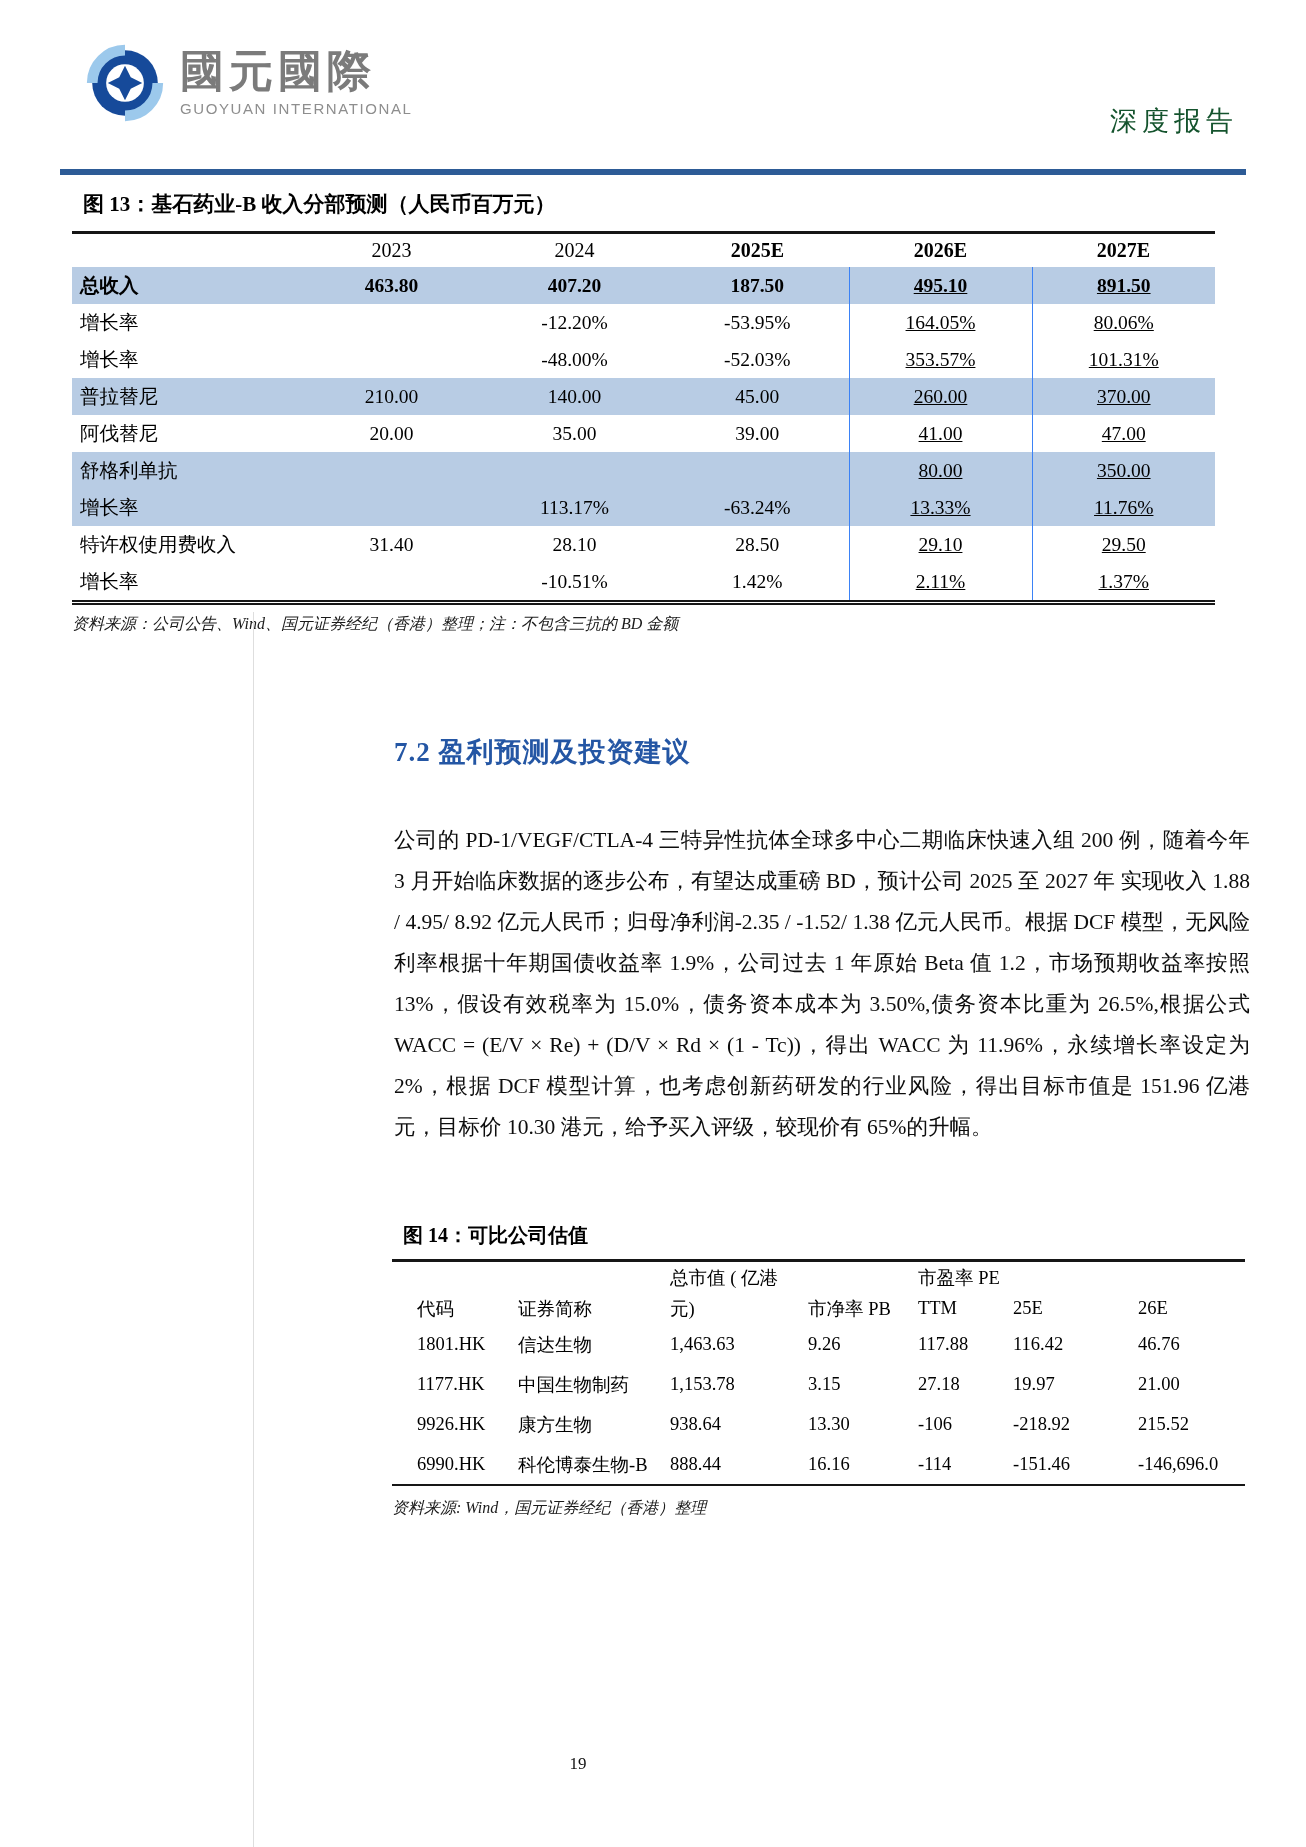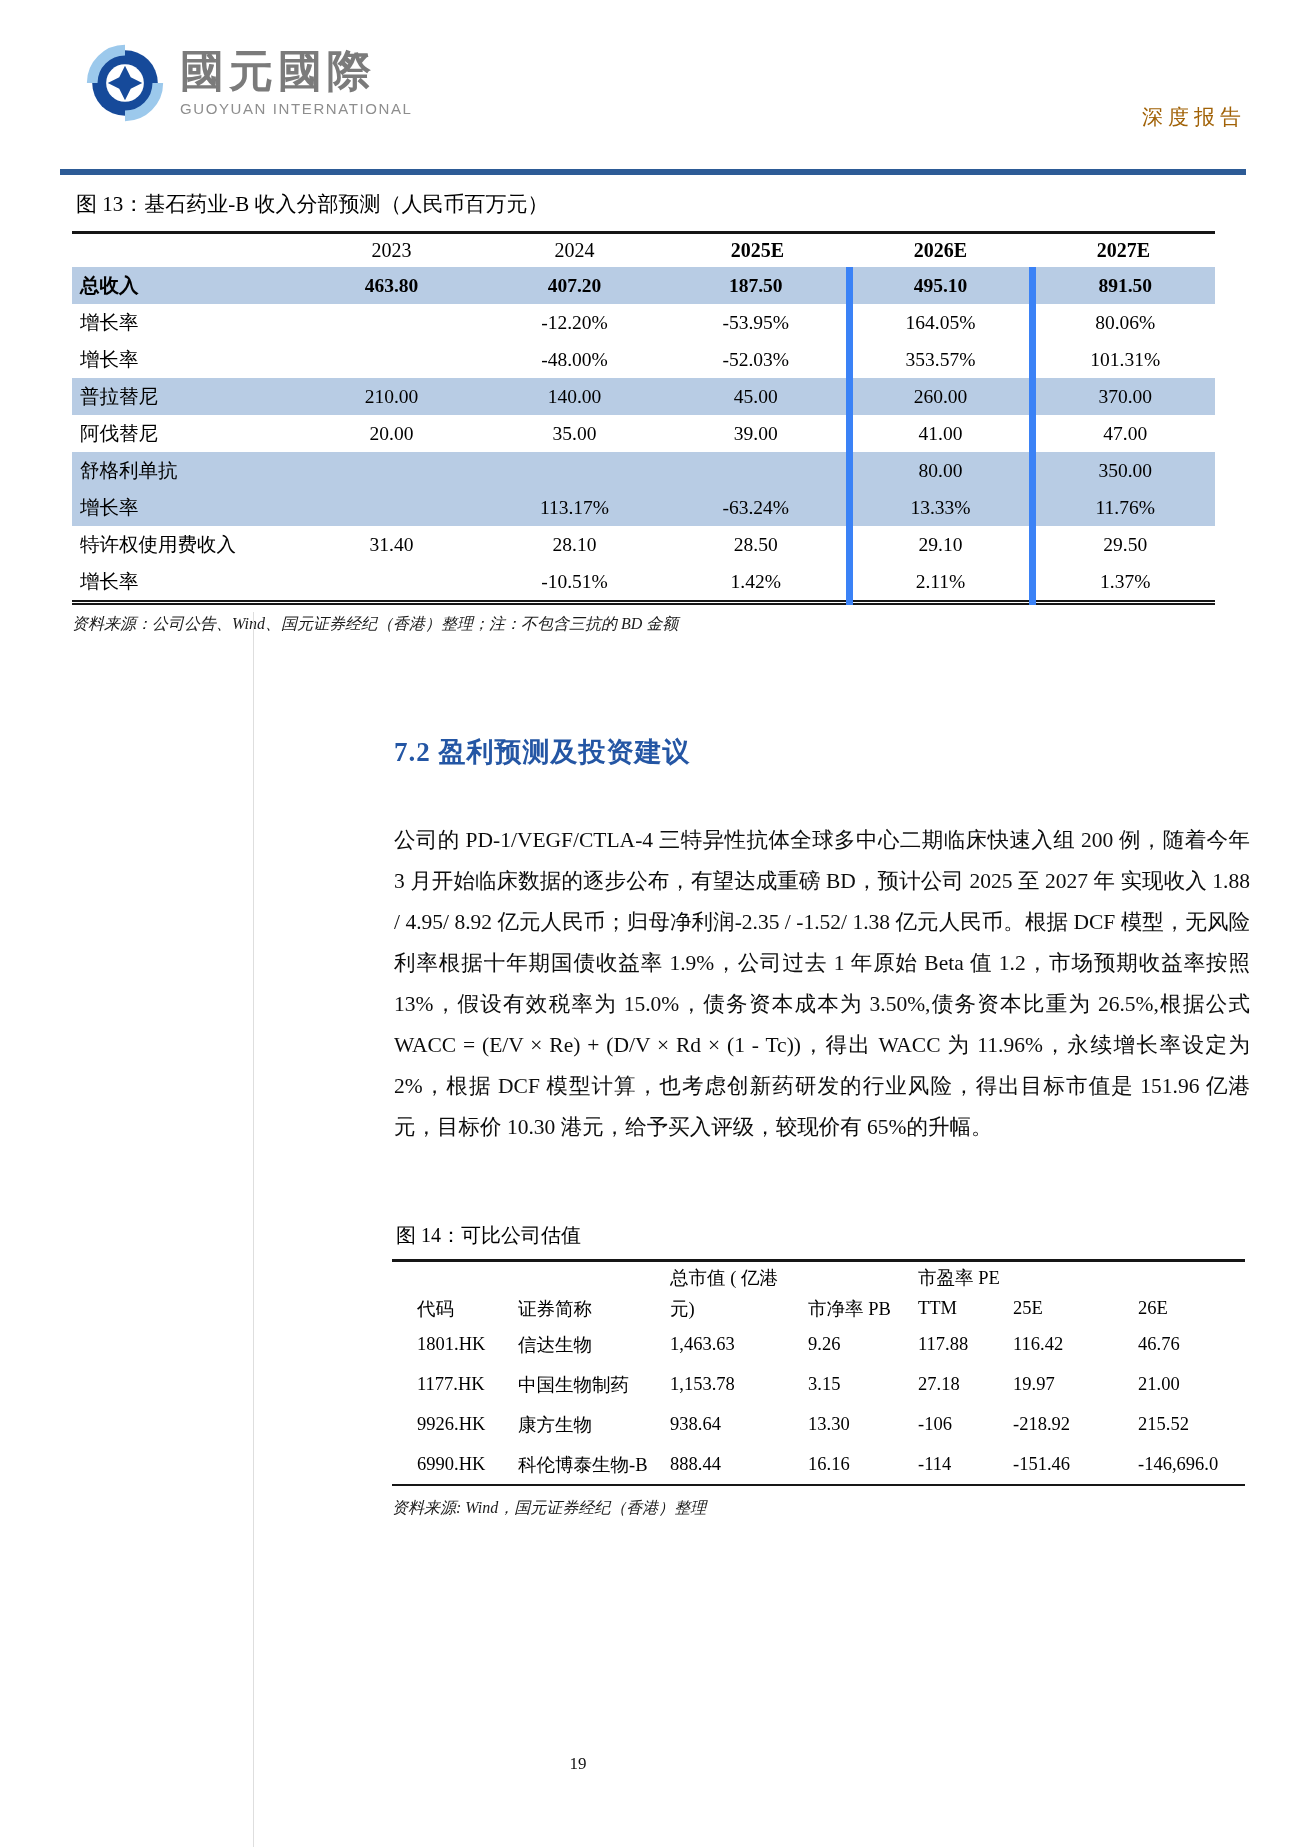--- a/index.html
+++ b/index.html
@@ -7,35 +7,35 @@
     position:relative; width:1306px; height:1847px; background:#fff;
     font-family:"Liberation Serif","DejaVu Serif",serif; color:#000; overflow:hidden;
   }
 
   
   .hdr-logo { position:absolute; left:84px; top:42px; display:flex; align-items:center; gap:14px; }
   .brand-cn { font-family:"Liberation Sans","DejaVu Sans",sans-serif; font-size:44px; font-weight:700;
               color:var(--brand-gray,#7b7b7b); letter-spacing:5px; line-height:1; }
   .brand-en { font-family:"Liberation Sans","DejaVu Sans",sans-serif; font-size:15px;
               color:#8e8e8e; letter-spacing:1.6px; margin-top:7px; }
-  .report-type { position:absolute; right:60px; top:103px; font-size:21px; letter-spacing:5px; color:#a16207; }
+  .report-type { position:absolute; right:68px; top:103px; font-size:27px; letter-spacing:5px; color:#14532d; }
   .header-rule { position:absolute; left:60px; top:169px; width:1186px; height:6px; background:var(--rule-blue,#2d5b96); }
 
   
   .fig13 { position:absolute; left:72px; top:190px; width:1143px; }
-  .fig-title { font-size:21px; font-weight:normal; margin:0 0 13px 4px; }
+  .fig-title { font-size:21px; font-weight:bold; margin:0 0 13px 11px; }
   #t13 { border-collapse:collapse; table-layout:fixed; width:100%;
          border-top:3px solid #161616; border-bottom:5px double #161616; }
   #t13 thead td { height:31px; text-align:center; font-size:20px; vertical-align:middle; }
   #t13 thead td.ecol { font-weight:bold; }
   #t13 tbody td { height:35px; text-align:center; font-size:19.5px; vertical-align:middle; }
   #t13 tbody td.lbl { text-align:left; padding-left:8px; }
   #t13 tbody tr.shaded { background:var(--row-shade,#b8cce4); }
   #t13 tbody tr.boldrow td { font-weight:bold; }
-  #t13 tbody td:nth-child(5), #t13 tbody td:nth-child(6) { border-left:7px solid #3b82f6; }
+  #t13 tbody td:nth-child(5), #t13 tbody td:nth-child(6) { border-left:1px solid #3b82f6;text-decoration:underline; }
   .source { font-style:italic; font-size:16px; margin-top:9px; color:#1a1a1a; }
 
   
   .sec-heading { position:absolute; left:394px; top:734px; margin:0; font-size:27px; font-weight:bold;
                  color:var(--heading-blue,#2456a4); letter-spacing:1px; }
   .body-para { position:absolute; left:394px; top:820px; width:856px; margin:0;
                font-size:21.5px; line-height:41px; text-align:justify; color:#0d0d0d; }
 
   
   .fig14 { position:absolute; left:392px; top:1222px; width:853px; }

